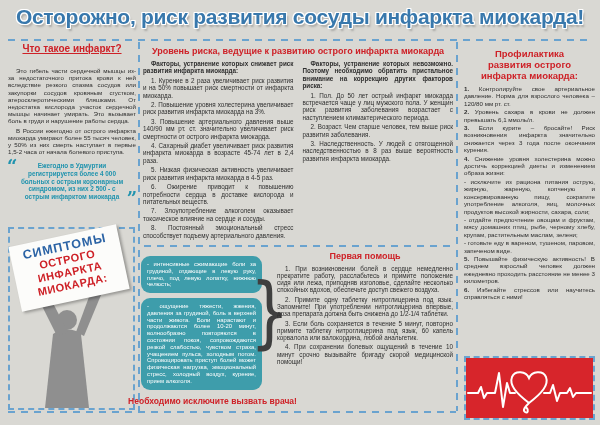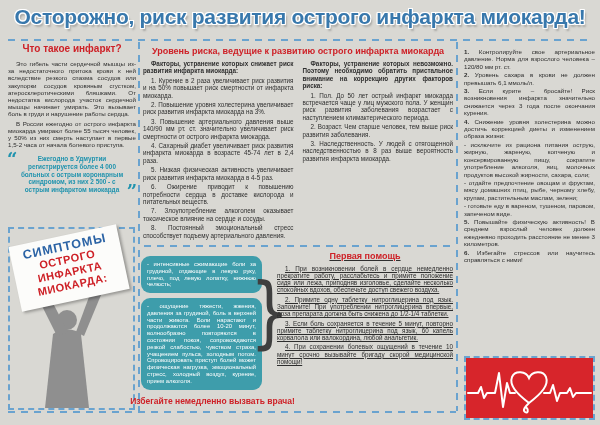--- a/index.html
+++ b/index.html
@@ -10,21 +10,21 @@
          text-shadow:-1px -1px 0 #fff,1px -1px 0 #fff,-1px 1px 0 #fff,1px 1px 0 #fff,
                      0 -1px 0 #fff,0 1px 0 #fff,-1px 0 0 #fff,1px 0 0 #fff,2px 3px 2px rgba(80,80,80,.35);}
   .dash-h{position:absolute;height:2px;background:repeating-linear-gradient(90deg,#6aa3cf 0 7px,transparent 7px 13px);}
   .dash-v{position:absolute;width:2px;background:repeating-linear-gradient(180deg,#6aa3cf 0 7px,transparent 7px 13px);}
   .h-red{color:#ce2127;font-weight:bold;text-align:center;}
   .body{font-size:6.2px;line-height:7.2px;text-align:justify;margin:0 0 2px 0;}
   .ind{text-indent:8px;}
   .bold{font-weight:bold;}
   
   .left-col{position:absolute;left:8px;top:43px;width:128px;}
-  .left-col .h-red{font-size:10px;margin-bottom:6px;}
+  .left-col .h-red{font-size:10px;margin-bottom:13px;text-decoration:underline;}
   .quote{position:relative;margin-top:5px;padding:2px 12px 2px 12px;color:#2093ae;font-weight:bold;
          font-size:6.4px;line-height:7.6px;text-align:center;}
   .qmark{position:absolute;font-size:18px;line-height:14px;font-weight:bold;color:#2093ae;
          font-family:"DejaVu Serif",serif;}
   .q1{left:-1px;top:0px;}
   .q2{right:-1px;bottom:-4px;}
   
   .sym-box{position:absolute;left:8px;top:227px;width:123px;height:179px;border:2px dashed #6aa3cf;}
   .sym-box svg{position:absolute;left:0;bottom:0;}
   .sign{position:absolute;top:6px;left:4px;width:110px;height:66px;background:#fcfcfa;
@@ -36,40 +36,40 @@
   .mid{position:absolute;left:143px;top:46px;width:310px;}
   .mid-h{font-size:9px;white-space:nowrap;margin-bottom:4px;}
   .risk-cols{height:182px;column-count:2;column-gap:9px;column-fill:auto;}
   .risk-cols .body{font-size:6.3px;line-height:7.4px;}
   .bubble{position:absolute;width:121px;box-sizing:border-box;background:#3e9dab;color:#fff;
           border-radius:9px;padding:5px 6px;font-size:5.9px;line-height:6.8px;text-align:justify;}
   .b1{left:141px;top:256px;}
   .b2{left:141px;top:298px;}
   .brace{position:absolute;left:250px;top:282px;font-size:62px;line-height:62px;color:#3f3f3f;
          transform:scaleY(1.25);font-family:"DejaVu Sans",sans-serif;}
-  .first-aid{position:absolute;left:277px;top:251px;width:176px;text-decoration:underline;}
+  .first-aid{position:absolute;left:277px;top:251px;width:176px;}
   .fa-h{font-size:9px;line-height:10.5px;}
   .first-aid .body{font-size:6.3px;line-height:7.3px;}
   .first-aid .fa-h{margin-bottom:3px;}
   .call-doctor{position:absolute;left:105px;top:396px;width:215px;text-align:center;white-space:nowrap;
                color:#ce2127;font-weight:bold;font-size:8.5px;}
   
   .right-col{position:absolute;left:464px;top:48px;width:131px;}
   .prev-h{font-size:9.5px;line-height:11px;margin-bottom:4px;}
   .right-col .body{font-size:6.2px;line-height:7.4px;margin-bottom:1px;}
   .heart-img{position:absolute;left:464px;top:356px;width:131px;height:64px;border:2px dashed #6aa3cf;
              box-sizing:border-box;}
   .heart-img svg{display:block;width:100%;height:100%;}
 </style>
 </head>
 <body>
 
 <div class="page">
 
-  <div class="title">Осторожно, риск развития острого инфаркта миокарда!</div>
+  <div class="title">Осторожно, риск развития сосуды инфаркта миокарда!</div>
 
   <div class="dash-h" style="left:8px;top:39px;width:584px;"></div>
   <div class="dash-v" style="left:138px;top:42px;height:369px;"></div>
   <div class="dash-v" style="left:456px;top:42px;height:369px;"></div>
   <div class="dash-h" style="left:144px;top:245px;width:308px;"></div>
   <div class="dash-h" style="left:8px;top:411px;width:448px;"></div>
 
   <div class="left-col">
     <div class="h-red">Что такое инфаркт?</div>
     <p class="body ind">Это гибель части сердечной мышцы из-за недостаточного притока крови к ней вследствие резкого спазма сосудов или закупорки сосудов кровяным сгустком, атеросклеротическими бляшками. От недостатка кислорода участок сердечной мышцы начинает умирать. Это вызывает боль в груди и нарушение работы сердца.</p>
@@ -126,23 +126,28 @@
   <div class="first-aid">
     <div class="h-red fa-h">
       <div>Первая помощь</div>
     </div>
     <p class="body ind">1. При возникновении болей в сердце немедленно прекратите работу, расслабьтесь и примите положение сидя или лежа, приподняв изголовье, сделайте несколько спокойных вдохов, обеспечьте доступ свежего воздуха.</p>
     <p class="body ind">2. Примите одну таблетку нитроглицерина под язык. Запомните! При употреблении нитроглицерина впервые, доза препарата должна быть снижена до 1/2-1/4 таблетки.</p>
     <p class="body ind">3. Если боль сохраняется в течение 5 минут, повторно примите таблетку нитроглицерина под язык, 60 капель корвалола или валокордина, любой анальгетик.</p>
     <p class="body ind">4. При сохранении болевых ощущений в течение 10 минут срочно вызывайте бригаду скорой медицинской помощи!</p>
   </div>
 
-  <div class="call-doctor">Избегайте немедленно вызвать врача!</div>
+  <div class="call-doctor">Необходимо исключите вызвать врача!</div>
 
   <div class="right-col">
+    <div class="h-red prev-h">
+      <div>Профилактика</div>
+      <div>развития острого</div>
+      <div>инфаркта миокарда:</div>
+    </div>
     <p class="body"><b>1.</b> <span>Контролируйте свое артериальное давление. Норма для взрослого человека – 120/80 мм рт. ст.</span></p>
     <p class="body"><b>2.</b> <span>Уровень сахара в крови не должен превышать 6,1 ммоль/л.</span></p>
     <p class="body"><b>3.</b> <span>Если курите – бросайте! Риск возникновения инфаркта значительно снижается через 3 года после окончания курения.</span></p>
     <p class="body"><b>4.</b> <span>Снижение уровня холестерина можно достичь коррекцией диеты и изменением образа жизни:</span></p>
     <p class="body"><b>-</b> <span>исключите из рациона питания острую, жирную, жареную, копченую и консервированную пищу, сократите употребление алкоголя, яиц, молочных продуктов высокой жирности, сахара, соли;</span></p>
     <p class="body"><b>-</b> <span>отдайте предпочтение овощам и фруктам, мясу домашних птиц, рыбе, черному хлебу, крупам, растительным маслам, зелени;</span></p>
     <p class="body"><b>-</b> <span>готовьте еду в вареном, тушеном, паровом, запеченом виде.</span></p>
     <p class="body"><b>5.</b> <span>Повышайте физическую активность! В среднем взрослый человек должен ежедневно проходить расстояние не менее 3 километров.</span></p>
     <p class="body"><b>6.</b> <span>Избегайте стрессов или научитесь справляться с ними!</span></p>
   </div>

